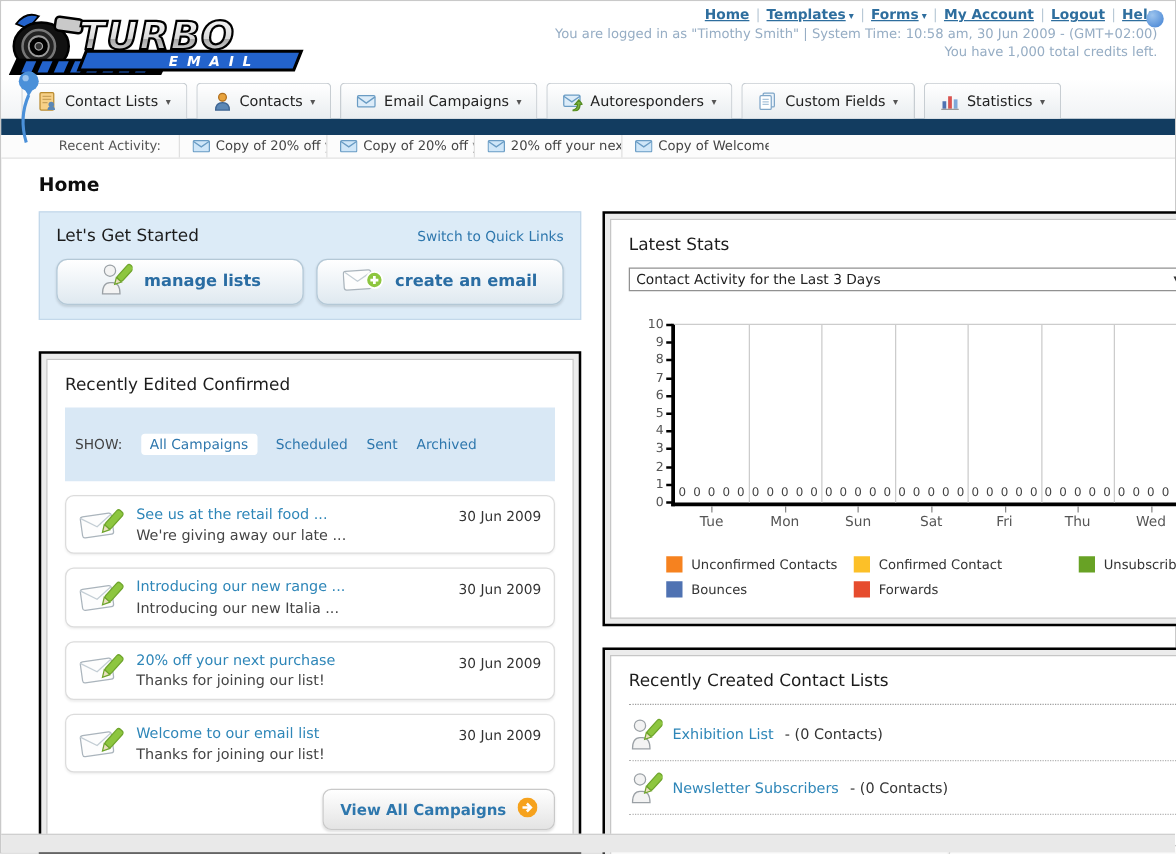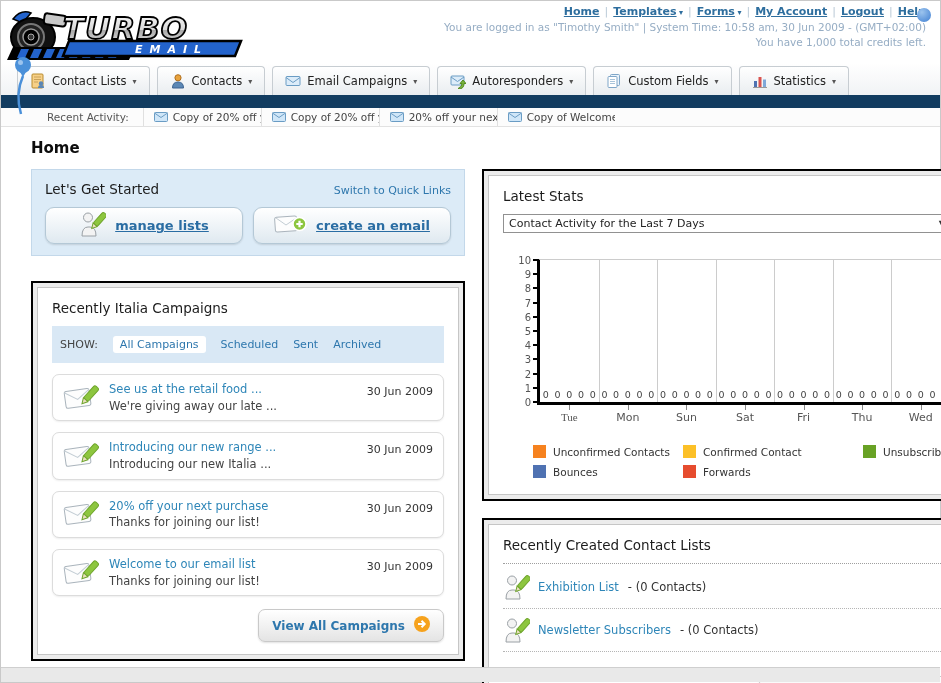--- a/index.html
+++ b/index.html
@@ -54,25 +54,25 @@
   .panel-title { font-size:13.5px; color:#1c1c1c; margin-bottom:10px; }
 
   
   .getstarted { background:#dcebf7; border:1px solid #c3d8ea; padding:11px 13px; margin-bottom:25px; }
   .gs-head { display:flex; justify-content:space-between; align-items:baseline; margin-bottom:10px; }
   .gs-title { font-size:13.5px; color:#1c1c1c; }
   .gs-link { font-size:11px; color:#2e77ad; cursor:pointer; }
   .gs-buttons { display:flex; gap:10px; }
   .gs-btn { flex:1; height:37px; display:flex; align-items:center; justify-content:center; gap:9px;
     border:1px solid #b4c8d6; border-radius:9px; background:linear-gradient(#ffffff,#dfe9f0);
-    box-shadow:0 1px 2px rgba(0,0,0,.12); color:#2a6da3; font-weight:bold; font-size:13px; cursor:pointer;text-decoration:underline; }
+    box-shadow:0 1px 2px rgba(0,0,0,.12); color:#2a6da3; font-weight:bold; font-size:13px; cursor:pointer; }
   .gs-btn svg { flex:0 0 auto; }
 
   
-  .showbar { background:#d9e8f5; padding:10px 8px; display:flex; align-items:center; gap:15px; font-size:11px; }
+  .showbar { background:#d9e8f5; padding:21px 8px; display:flex; align-items:center; gap:15px; font-size:11px; }
   .show-label { color:#444; }
   .filter { color:#2e77ad; cursor:pointer; }
   .filter.active { background:#fff; padding:2px 7px; border-radius:3px; }
   .camp-row { border:1px solid #dcdcdc; border-radius:7px; background:#fff; box-shadow:0 1px 2px rgba(0,0,0,.07);
     display:flex; align-items:center; gap:10px; padding:6px 10px; margin-top:11px; min-height:44px; cursor:pointer; }
   .camp-icon { width:36px; height:30px; flex:0 0 auto; }
   .camp-text { flex:1; line-height:1.45; }
   .camp-title { color:#2e86b8; font-size:11.5px; cursor:pointer; }
   .camp-sub { color:#444; font-size:11.5px; }
   .camp-date { color:#333; font-size:11px; align-self:flex-start; margin-top:4px; }
@@ -282,21 +282,21 @@
                     <circle cx="25.5" cy="11" r="6.5" fill="#8dc63f" stroke="#fff" stroke-width="1.5"></circle>
                     <path d="M25.5,7.8 v6.4 M22.3,11 h6.4" stroke="#fff" stroke-width="2.2"></path>
                   </svg></span>
                 <span>create an email</span>
               </div>
             </div>
         </div>
 
         <div class="frame">
           <div class="panel">
-            <div class="panel-title">Recently Italia Campaigns</div>
+            <div class="panel-title">Recently Edited Confirmed</div>
             <div class="showbar">
               <span class="show-label">SHOW:</span>
             <span class="filter active">All Campaigns</span>
                 <span class="filter">Scheduled</span>
                 <span class="filter">Sent</span>
                 <span class="filter">Archived</span>
               </div>
             <div id="camp-list">
                 <div class="camp-row">
                   <span class="camp-icon"><svg width="36" height="30" viewBox="0 0 36 30">
@@ -379,21 +379,21 @@
           </div>
         </div>
       </div>
 
       <div class="col-right">
 
         <div class="frame">
           <div class="panel">
             <div class="panel-title">Latest Stats</div>
             <div class="dropdown">
-              <span>Contact Activity for the Last 7 Days</span>
+              <span>Contact Activity for the Last 3 Days</span>
               <span class="dd-arrow">▼</span>
             </div>
             <div class="chart-wrap">
               <div class="plot" id="plot">
                   <span class="ylab" style="top: 100%;">0</span>
                   <span class="ytick" style="top: 100%;"></span>
                   <span class="ylab" style="top: 90%;">1</span>
                   <span class="ytick" style="top: 90%;"></span>
                   <span class="ylab" style="top: 80%;">2</span>
                   <span class="ytick" style="top: 80%;"></span>
@@ -418,21 +418,21 @@
                   <div class="vgrid" style="left: 42.8571%;"></div>
                   <div class="vgrid" style="left: 57.1429%;"></div>
                   <div class="vgrid" style="left: 71.4286%;"></div>
                   <div class="vgrid" style="left: 85.7143%;"></div>
                   <span class="zero" style="left: 1.42857%;">0</span>
                   <span class="zero" style="left: 4.28571%;">0</span>
                   <span class="zero" style="left: 7.14286%;">0</span>
                   <span class="zero" style="left: 10%;">0</span>
                   <span class="zero" style="left: 12.8571%;">0</span>
                   <span class="xtick" style="left: 7.14286%;"></span>
-                  <span class="xlab" style="left: 7.14286%; font-family: Liberation Serif, serif;">Tue</span>
+                  <span class="xlab" style="left: 7.14286%;">Tue</span>
                   <span class="zero" style="left: 15.7143%;">0</span>
                   <span class="zero" style="left: 18.5714%;">0</span>
                   <span class="zero" style="left: 21.4286%;">0</span>
                   <span class="zero" style="left: 24.2857%;">0</span>
                   <span class="zero" style="left: 27.1429%;">0</span>
                   <span class="xtick" style="left: 21.4286%;"></span>
                   <span class="xlab" style="left: 21.4286%;">Mon</span>
                   <span class="zero" style="left: 30%;">0</span>
                   <span class="zero" style="left: 32.8571%;">0</span>
                   <span class="zero" style="left: 35.7143%;">0</span>

